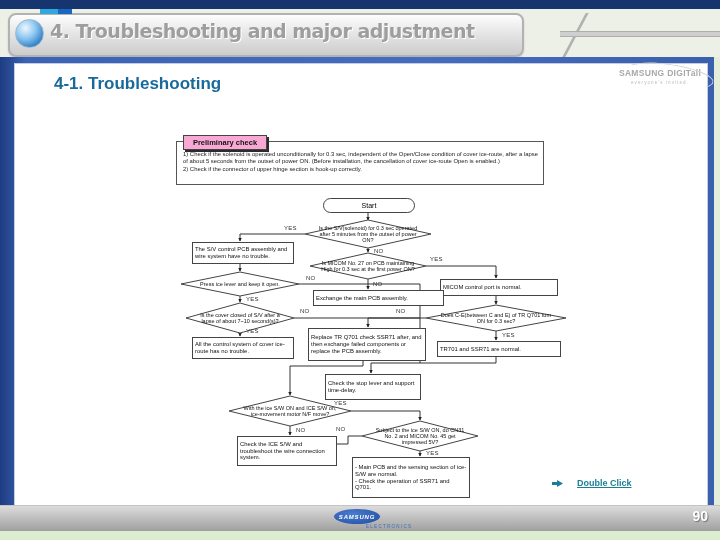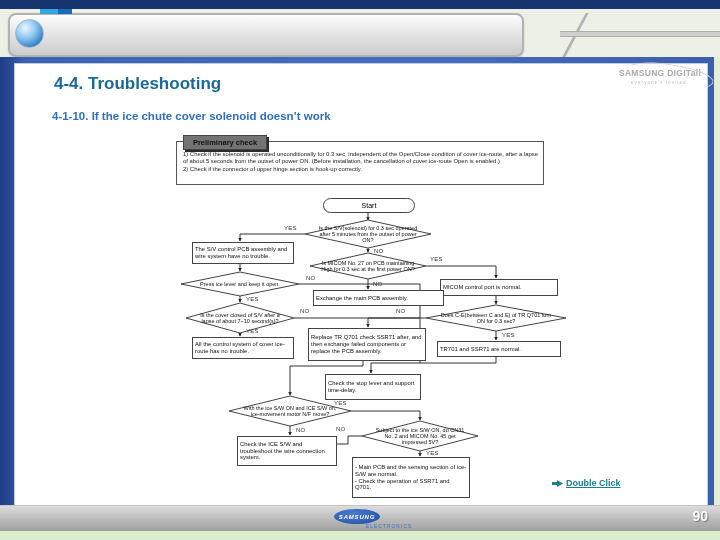--- a/index.html
+++ b/index.html
@@ -38,27 +38,27 @@
   .fc-box{position:absolute;z-index:3;background:#fff;border:1px solid #444;color:#111;
           font-size:5.9px;line-height:1.18;padding:1px 2px;display:flex;align-items:center;}
   .fc-dtext{position:absolute;z-index:3;color:#111;font-size:5.5px;line-height:1.12;text-align:center;
             display:flex;align-items:center;justify-content:center;}
   .fc-start{position:absolute;z-index:3;background:#fff;border:1px solid #444;border-radius:8px;
             font-size:7px;display:flex;align-items:center;justify-content:center;}
   .fc-lbl{position:absolute;z-index:4;font-size:6px;color:#333;letter-spacing:.2px;}
 
   .prelim-box{position:absolute;left:176px;top:141px;width:368px;height:44px;border:1px solid #555;z-index:3;background:#fff;
               font-size:5.9px;line-height:1.2;color:#222;padding:9px 5px 2px 6px;box-sizing:border-box;}
-  .prelim-tab{position:absolute;left:183px;top:135px;width:82px;height:13px;background:#737373;border:1px solid #444;
+  .prelim-tab{position:absolute;left:183px;top:135px;width:82px;height:13px;background:#f9a8d4;border:1px solid #444;
               box-shadow:2px 2px 0 #2b2b2b;z-index:4;display:flex;align-items:center;justify-content:center;
               font-size:7.5px;font-weight:bold;color:#111;}
   .prelim-item{margin-bottom:1px;}
 
   
-  .dclick{position:absolute;left:552px;top:478px;z-index:4;display:flex;align-items:flex-end;gap:3px;cursor:pointer;}
+  .dclick{position:absolute;left:552px;top:478px;z-index:4;display:flex;align-items:flex-end;gap:14px;cursor:pointer;}
   .dclick .txt{font-size:9px;font-weight:bold;color:#1a7f96;text-decoration:underline;}
 
   
   .footbar{position:absolute;left:0;top:505px;width:720px;height:26px;background:linear-gradient(#dcdcdc,#9d9d9d);border-top:1px solid #c4c4c4;}
   .s-oval{position:absolute;left:334px;top:509px;width:46px;height:15px;border-radius:50%;
           background:radial-gradient(ellipse at 40% 35%,#4a7cd0,#2a58ab 75%);display:flex;align-items:center;justify-content:center;}
   .s-oval span{color:#fff;font-size:6px;font-weight:bold;font-style:italic;letter-spacing:.8px;}
   .s-elec{position:absolute;left:366px;top:524px;font-size:4.5px;letter-spacing:1.3px;color:#3a6ec0;}
   .pageno{position:absolute;left:678px;top:508px;width:30px;text-align:right;color:#fff;font-size:14px;font-weight:bold;text-shadow:1px 1px 1px #777;}
   .greenstrip{position:absolute;left:0;top:531px;width:720px;height:9px;background:#dceed0;}
@@ -69,27 +69,27 @@
 
 <div id="stage">
 
   <div class="topbar"></div>
   <div class="hdr-tail"></div>
   <div class="hdr-line"></div>
   <div class="hdr-box"></div>
   <div class="dash1"></div>
   <div class="dash2"></div>
   <div class="sphere"></div>
+  <div class="hdr-title">4. Troubleshooting and major adjustment</div>
 
   <div class="bluebg"></div>
   <div class="rightsliver"></div>
   <div class="panel"></div>
 
-  <div class="sec-title">4-4. Troubleshooting</div>
-  <div class="sub-title">4-1-10. If the ice chute cover solenoid doesn’t work</div>
+  <div class="sec-title">4-1. Troubleshooting</div>
 
   <div class="digitall">
     <div class="arc"></div>
     <div class="l1">SAMSUNG DIGITall</div>
     <div class="l2">everyone's invited.</div>
   </div>
 
   <svg class="fc-svg" viewBox="0 0 720 540" xmlns="http://www.w3.org/2000/svg">
     <defs>
       <marker id="ah" markerWidth="5" markerHeight="5" refX="3.5" refY="2" orient="auto">

